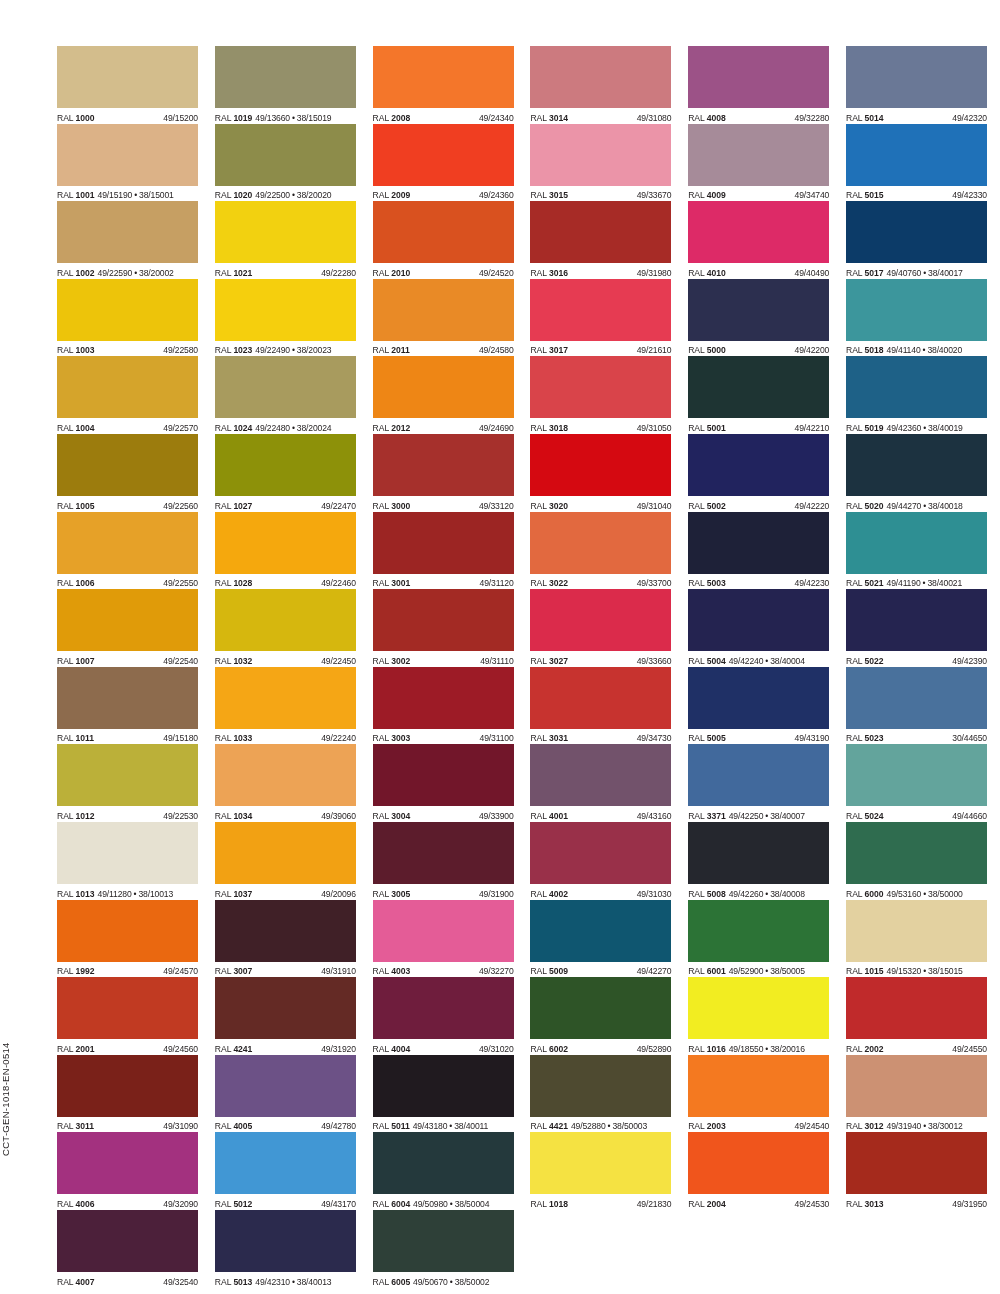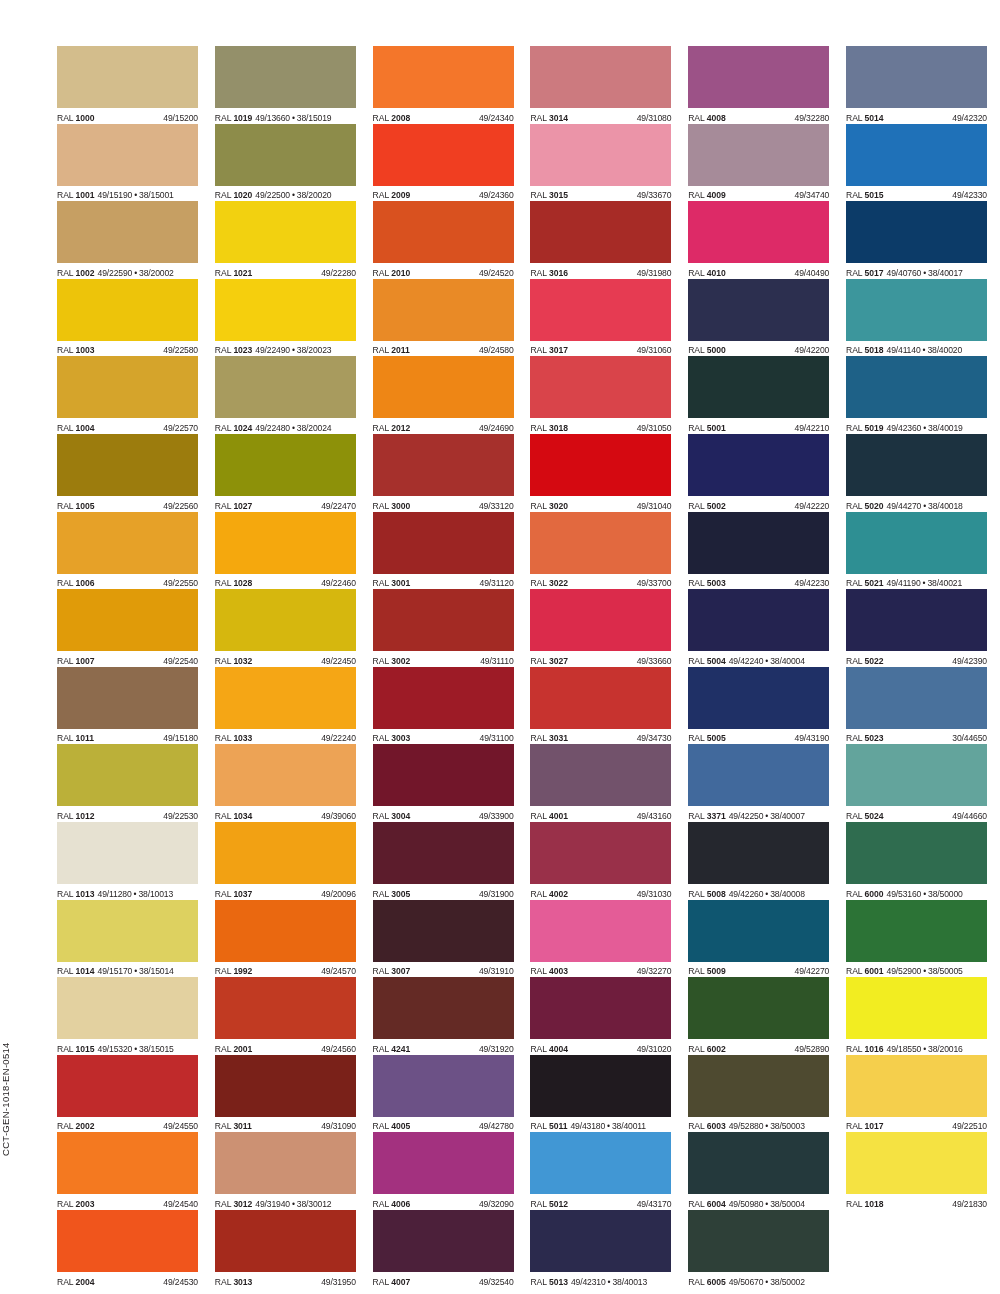--- a/index.html
+++ b/index.html
@@ -250,21 +250,21 @@
         <div class="swatch" style="background-color: rgb(233, 138, 38);"></div>
         <div class="caption">
           <span class="cap-left">RAL <span class="ralnum">2011</span></span>
           <span class="cap-right"><span>49/24580</span></span>
         </div>
       </div>
       <div class="cell">
         <div class="swatch" style="background-color: rgb(230, 59, 82);"></div>
         <div class="caption">
           <span class="cap-left">RAL <span class="ralnum">3017</span></span>
-          <span class="cap-right"><span>49/31060</span></span>
+          <span class="cap-right"><span>49/21610</span></span>
         </div>
       </div>
       <div class="cell">
         <div class="swatch" style="background-color: rgb(44, 47, 79);"></div>
         <div class="caption">
           <span class="cap-left">RAL <span class="ralnum">5000</span></span>
           <span class="cap-right"><span>49/42200</span></span>
         </div>
       </div>
       <div class="cell">
@@ -562,27 +562,20 @@
         </div>
       </div>
       <div class="cell">
         <div class="swatch" style="background-color: rgb(47, 108, 79);"></div>
         <div class="caption cap-wide">
           <span class="cap-left">RAL <span class="ralnum">6000</span></span>
           <span class="cap-right"><span>49/53160</span><span class="sep">•</span><span>38/50000</span></span>
         </div>
       </div>
       <div class="cell">
-        <div class="swatch" style="background-color: rgb(221, 209, 96);"></div>
-        <div class="caption cap-wide">
-          <span class="cap-left">RAL <span class="ralnum">1014</span></span>
-          <span class="cap-right"><span>49/15170</span><span class="sep">•</span><span>38/15014</span></span>
-        </div>
-      </div>
-      <div class="cell">
         <div class="swatch" style="background-color: rgb(234, 104, 16);"></div>
         <div class="caption">
           <span class="cap-left">RAL <span class="ralnum">1992</span></span>
           <span class="cap-right"><span>49/24570</span></span>
         </div>
       </div>
       <div class="cell">
         <div class="swatch" style="background-color: rgb(64, 32, 39);"></div>
         <div class="caption">
           <span class="cap-left">RAL <span class="ralnum">3007</span></span>
@@ -676,29 +669,22 @@
       <div class="cell">
         <div class="swatch" style="background-color: rgb(32, 26, 31);"></div>
         <div class="caption cap-wide">
           <span class="cap-left">RAL <span class="ralnum">5011</span></span>
           <span class="cap-right"><span>49/43180</span><span class="sep">•</span><span>38/40011</span></span>
         </div>
       </div>
       <div class="cell">
         <div class="swatch" style="background-color: rgb(78, 74, 48);"></div>
         <div class="caption cap-wide">
-          <span class="cap-left">RAL <span class="ralnum">6003</span></span>
+          <span class="cap-left">RAL <span class="ralnum">4421</span></span>
           <span class="cap-right"><span>49/52880</span><span class="sep">•</span><span>38/50003</span></span>
-        </div>
-      </div>
-      <div class="cell">
-        <div class="swatch" style="background-color: rgb(245, 207, 76);"></div>
-        <div class="caption">
-          <span class="cap-left">RAL <span class="ralnum">1017</span></span>
-          <span class="cap-right"><span>49/22510</span></span>
         </div>
       </div>
       <div class="cell">
         <div class="swatch" style="background-color: rgb(244, 121, 32);"></div>
         <div class="caption">
           <span class="cap-left">RAL <span class="ralnum">2003</span></span>
           <span class="cap-right"><span>49/24540</span></span>
         </div>
       </div>
       <div class="cell">

